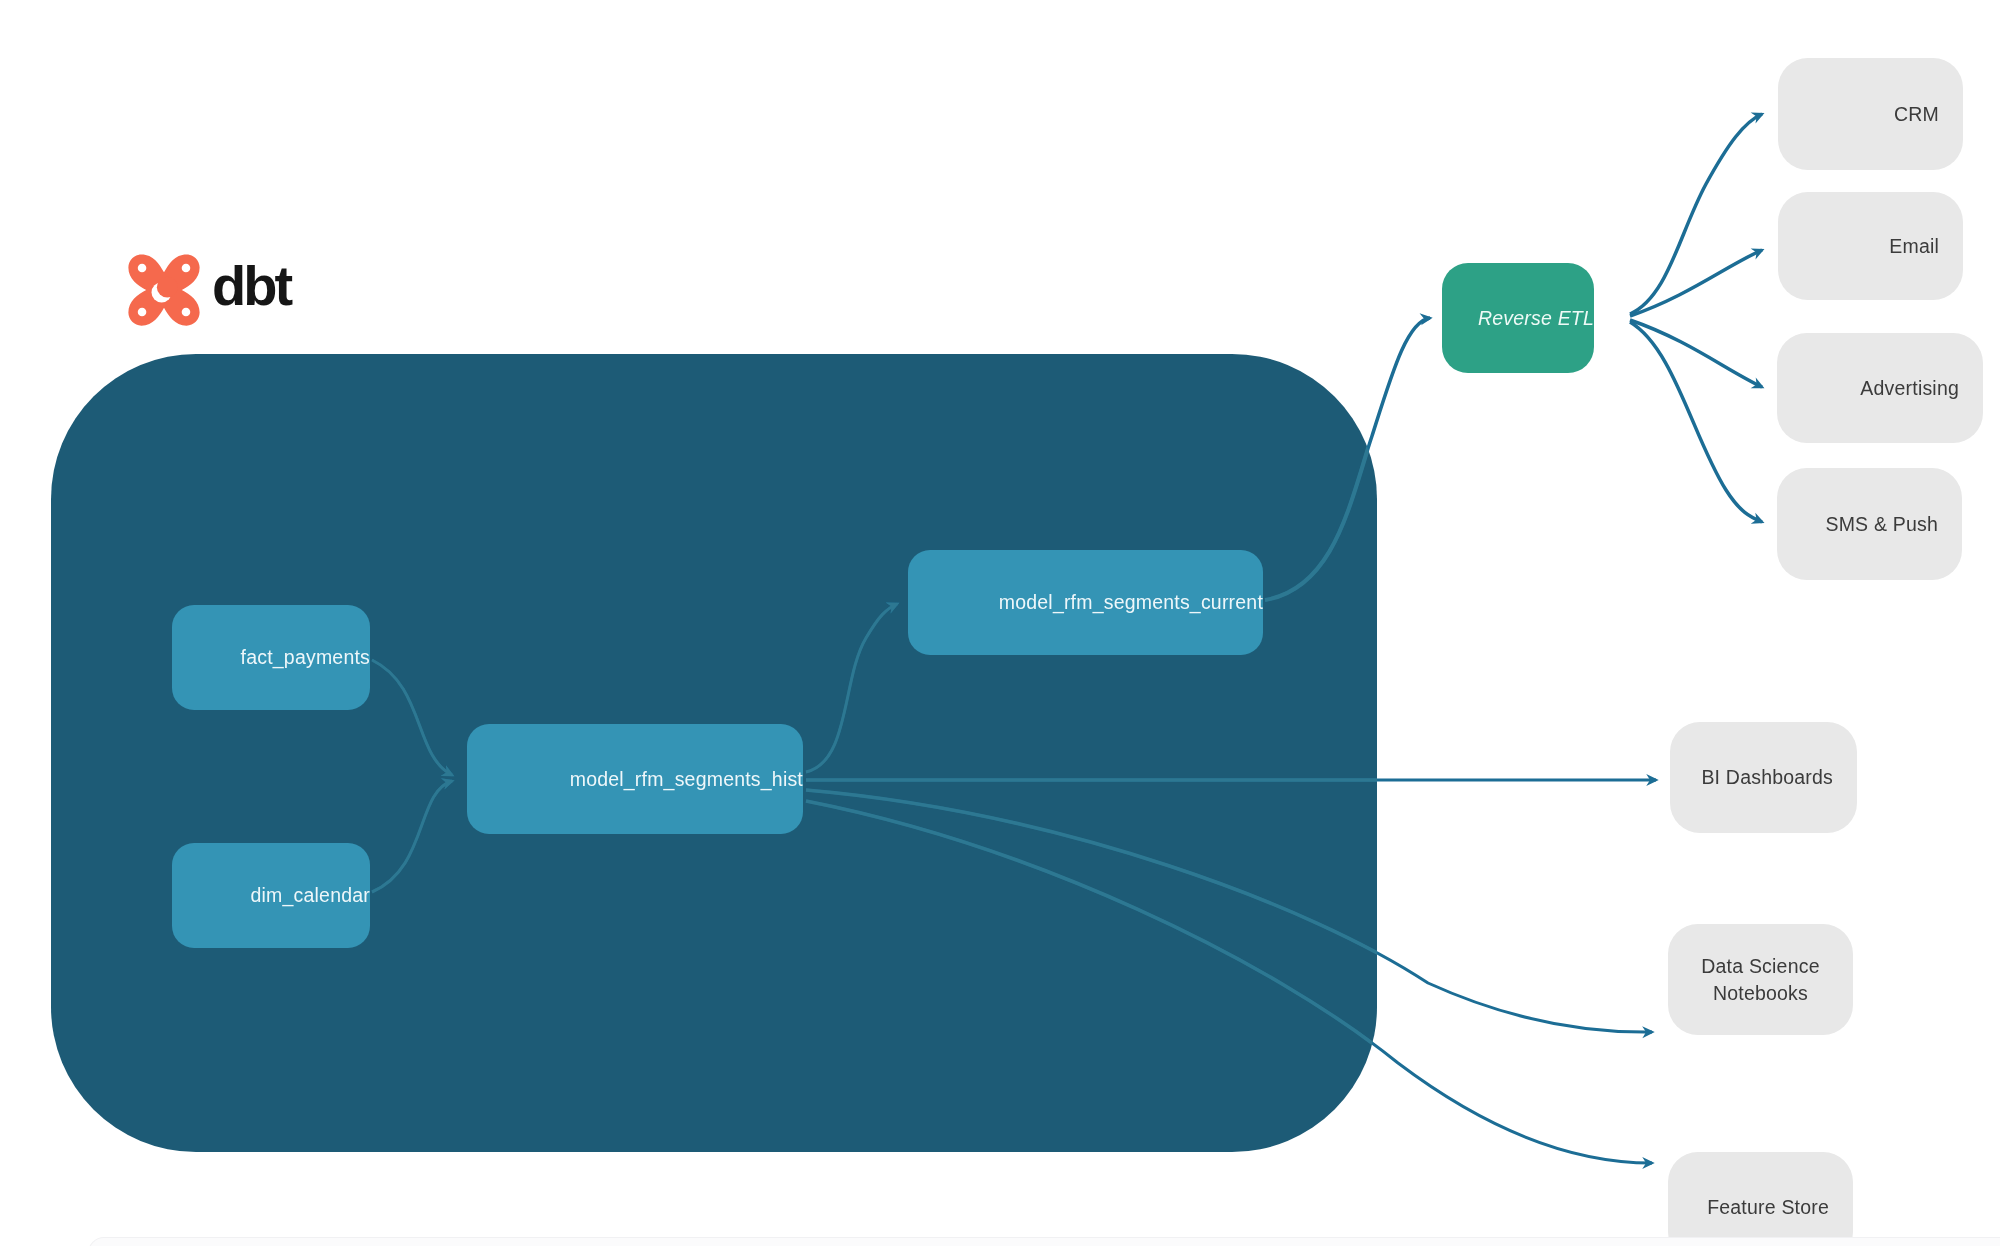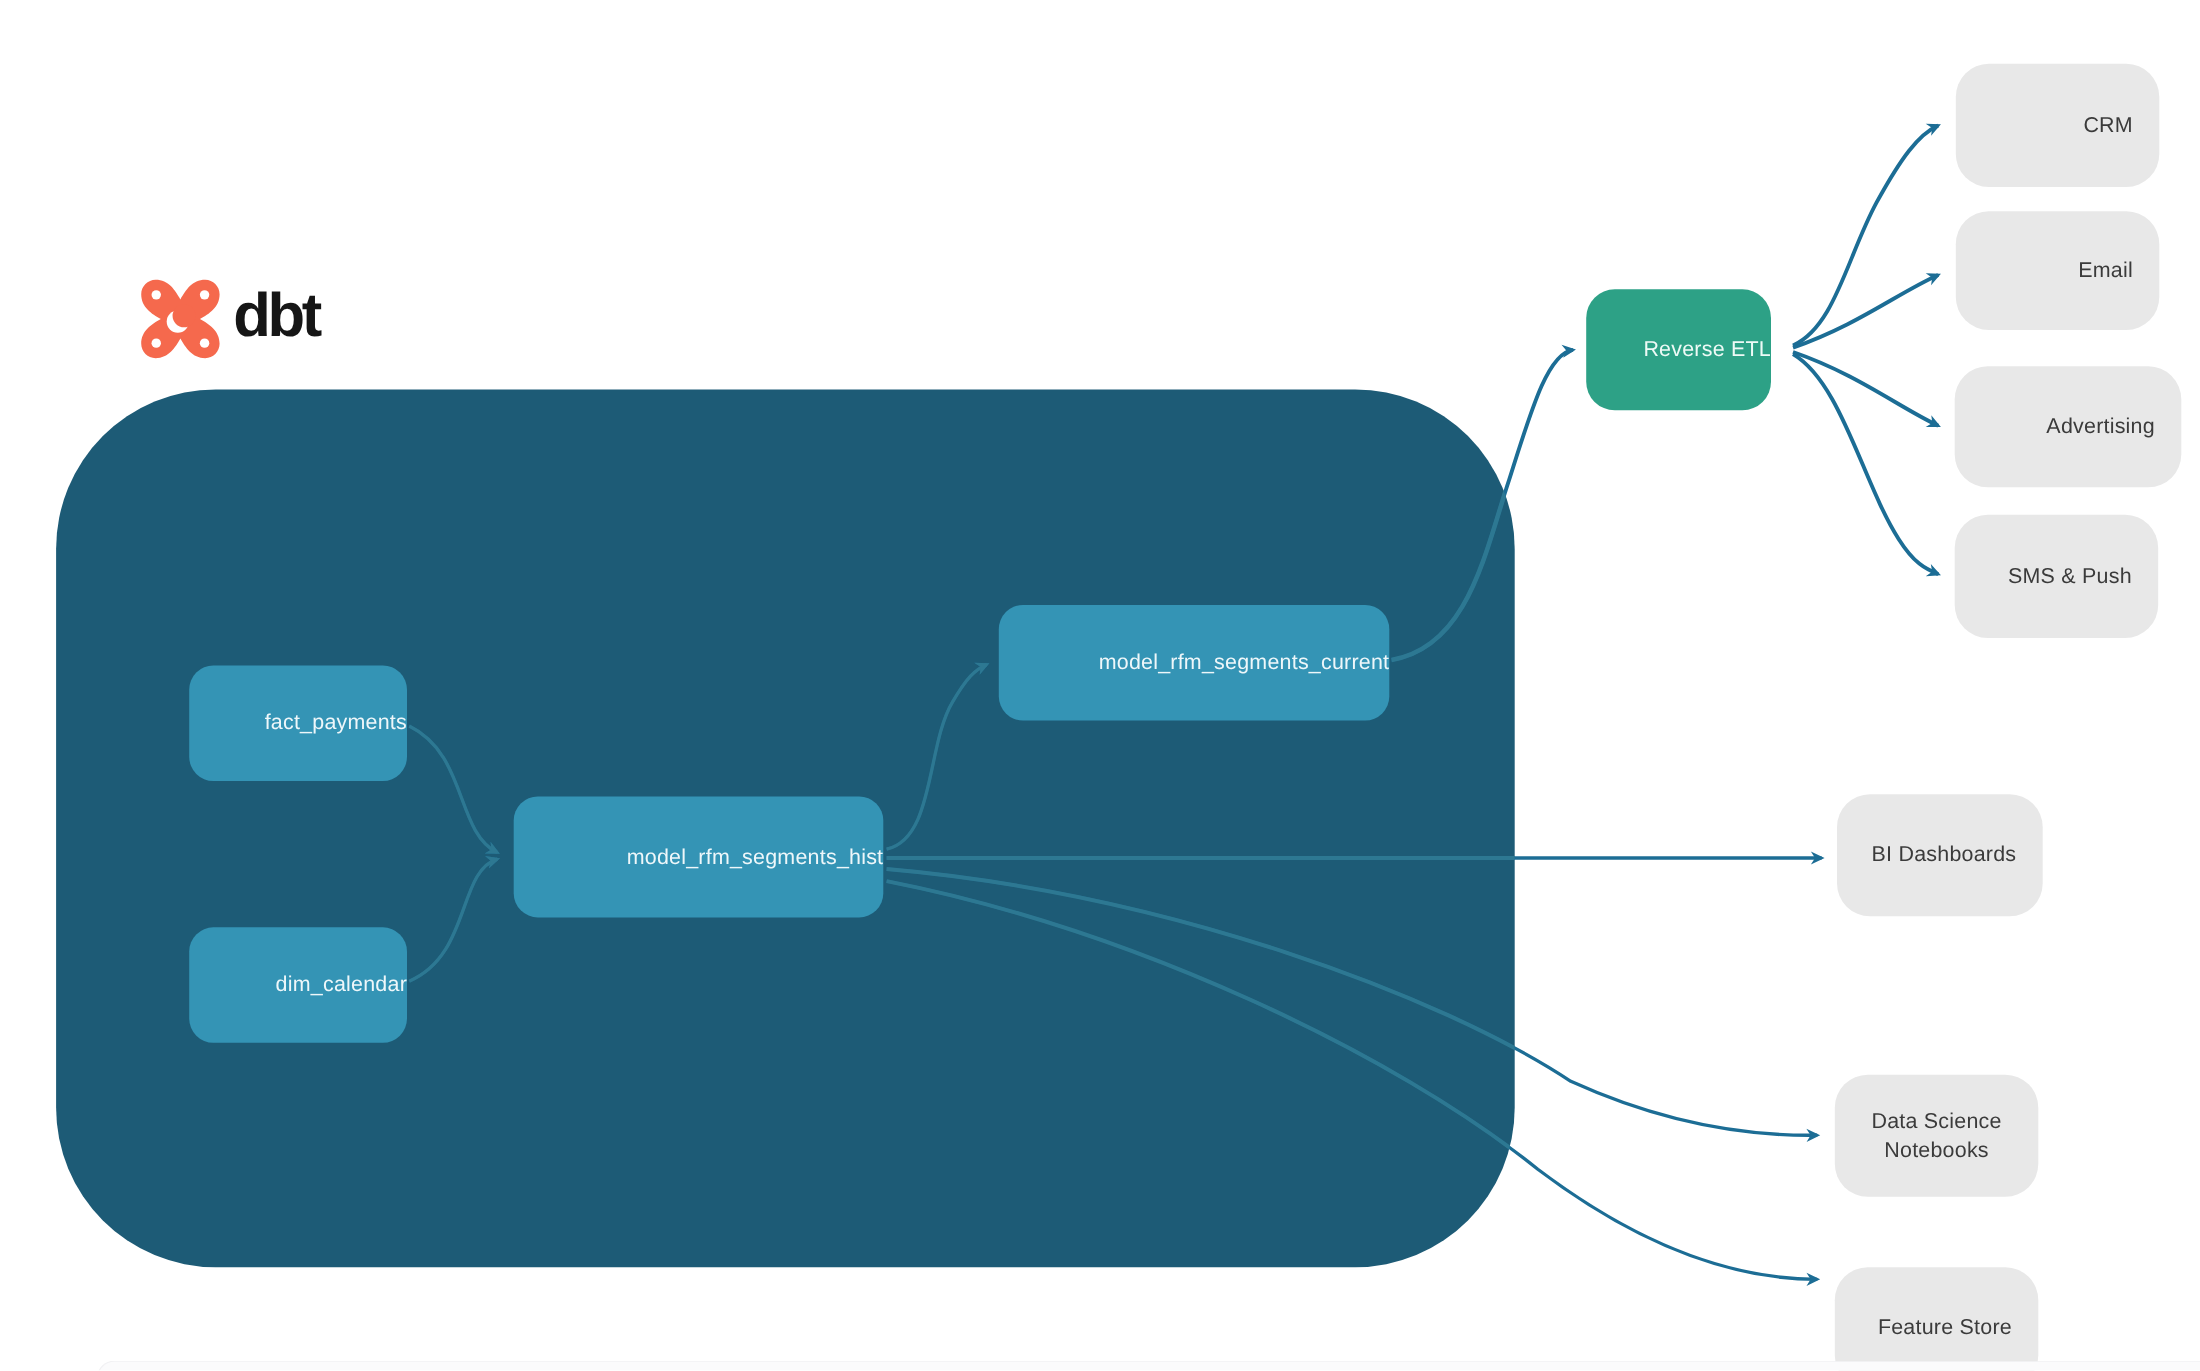--- a/index.html
+++ b/index.html
@@ -28,27 +28,27 @@
     line-height:1.35;
   }
   .n-teal{background:#3494b5;color:#eef7fa;border-radius:22px;}
   .n-green{background:#2da186;color:#eefaf6;border-radius:26px;}
   .n-gray{background:#e8e8e8;color:#3b3b3b;border-radius:30px;padding:0 24px;}
   
   .p-fact   {left:172px;top:605px;width:198px;height:105px;}
   .p-dim    {left:172px;top:843px;width:198px;height:105px;}
   .p-hist   {left:467px;top:724px;width:336px;height:110px;}
   .p-current{left:908px;top:550px;width:355px;height:105px;padding-left:20px;}
-  .p-retl   {left:1442px;top:263px;width:168px;height:110px;}
+  .p-retl   {left:1442px;top:263px;width:152px;height:110px;font-style:italic;}
   .p-crm    {left:1778px;top:58px;width:185px;height:112px;}
   .p-email  {left:1778px;top:192px;width:185px;height:108px;}
   .p-adv    {left:1777px;top:333px;width:206px;height:110px;}
   .p-sms    {left:1777px;top:468px;width:185px;height:112px;}
   .p-bi     {left:1670px;top:722px;width:187px;height:111px;}
-  .p-ds     {left:1668px;top:977px;width:185px;height:111px;}
+  .p-ds     {left:1668px;top:924px;width:185px;height:111px;}
   .p-fs     {left:1668px;top:1152px;width:185px;height:110px;}
   
   .bottom-sheet{
     position:absolute;left:88px;right:-30px;top:1237px;height:14px;
     background:#fbfbfc;border:1px solid #f1f1f3;border-radius:60px 0 0 0;
   }
 </style>
 </head>
 <body>
 

